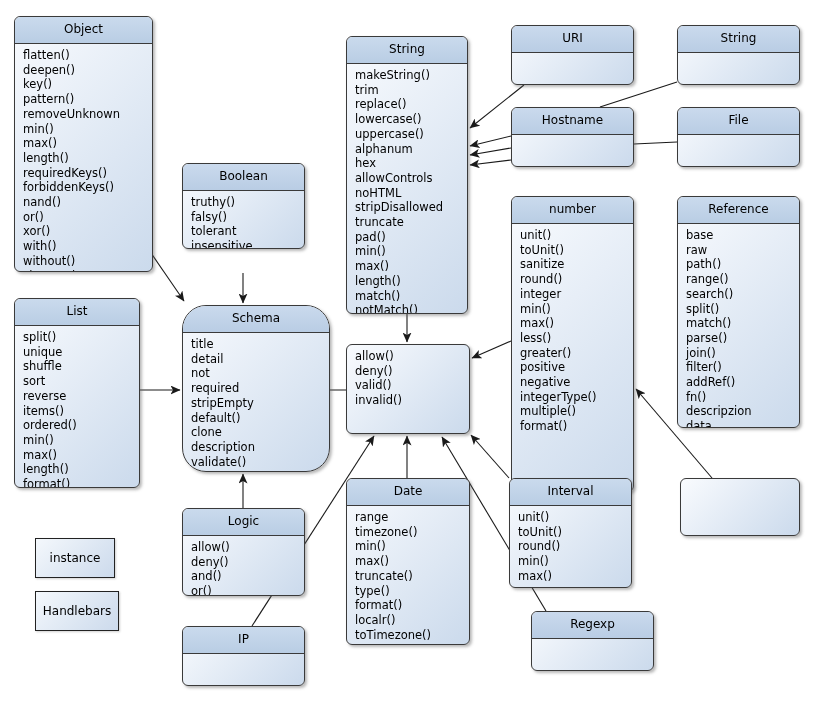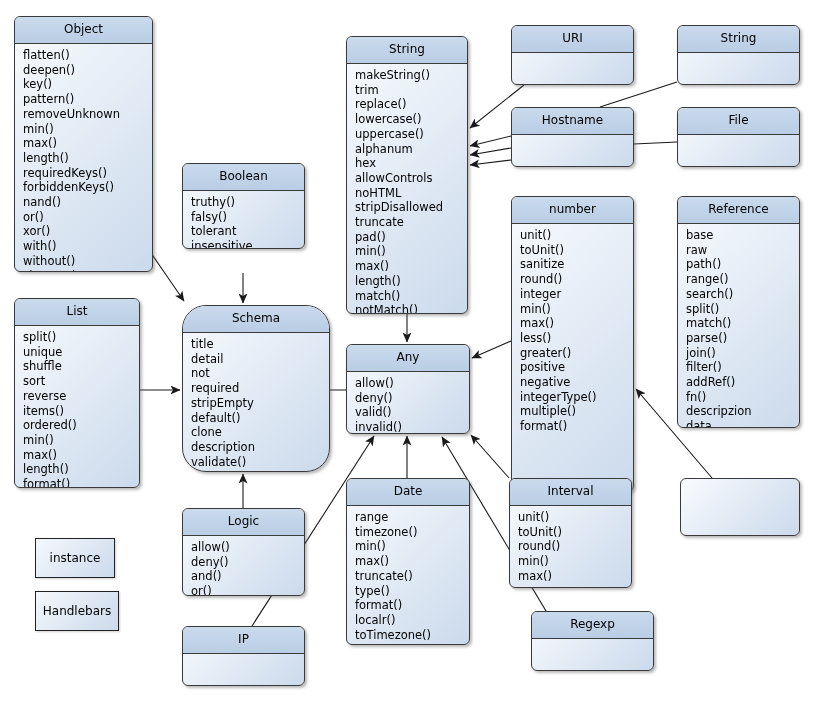--- a/index.html
+++ b/index.html
@@ -228,21 +228,20 @@
         <div class="uml-member">not</div>
         <div class="uml-member">required</div>
         <div class="uml-member">stripEmpty</div>
         <div class="uml-member">default()</div>
         <div class="uml-member">clone</div>
         <div class="uml-member">description</div>
         <div class="uml-member">validate()</div>
       </div>
     </div>
     <div class="uml-box" style="left: 346px; top: 344px; width: 124px; height: 90px;">
-      <div class="uml-title">Any</div>
       <div class="uml-body">
         <div class="uml-member">allow()</div>
         <div class="uml-member">deny()</div>
         <div class="uml-member">valid()</div>
         <div class="uml-member">invalid()</div>
       </div>
     </div>
     <div class="uml-box" style="left: 346px; top: 478px; width: 124px; height: 167px;">
       <div class="uml-title">Date</div>
       <div class="uml-body">

